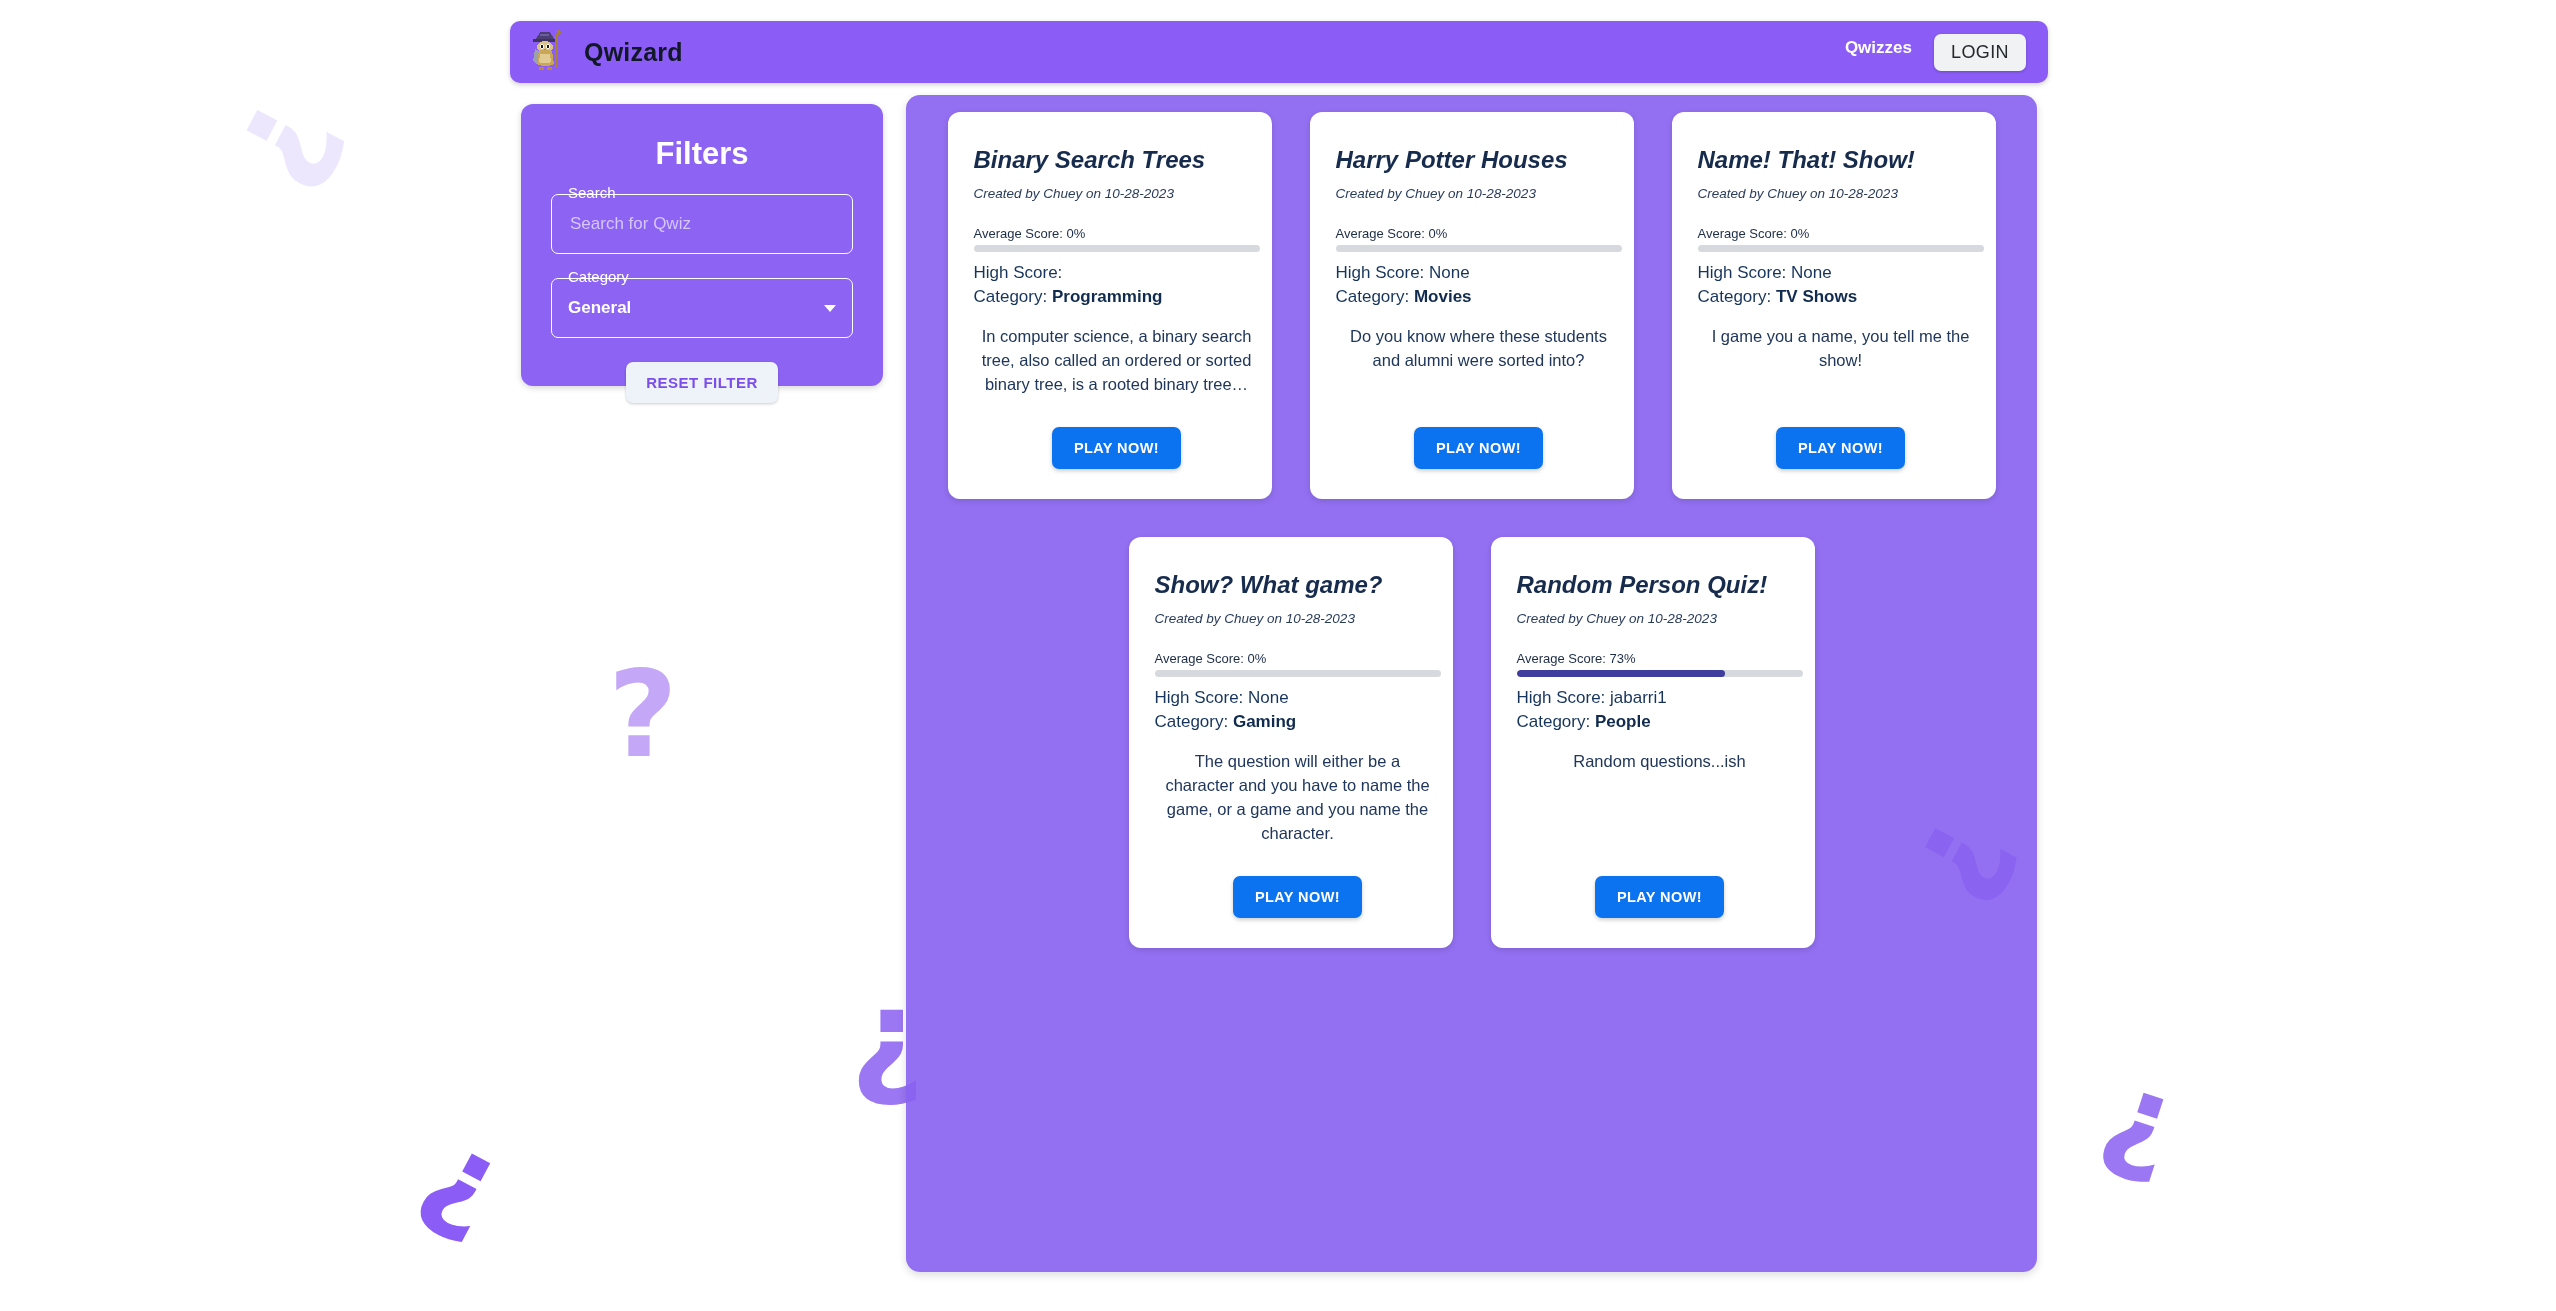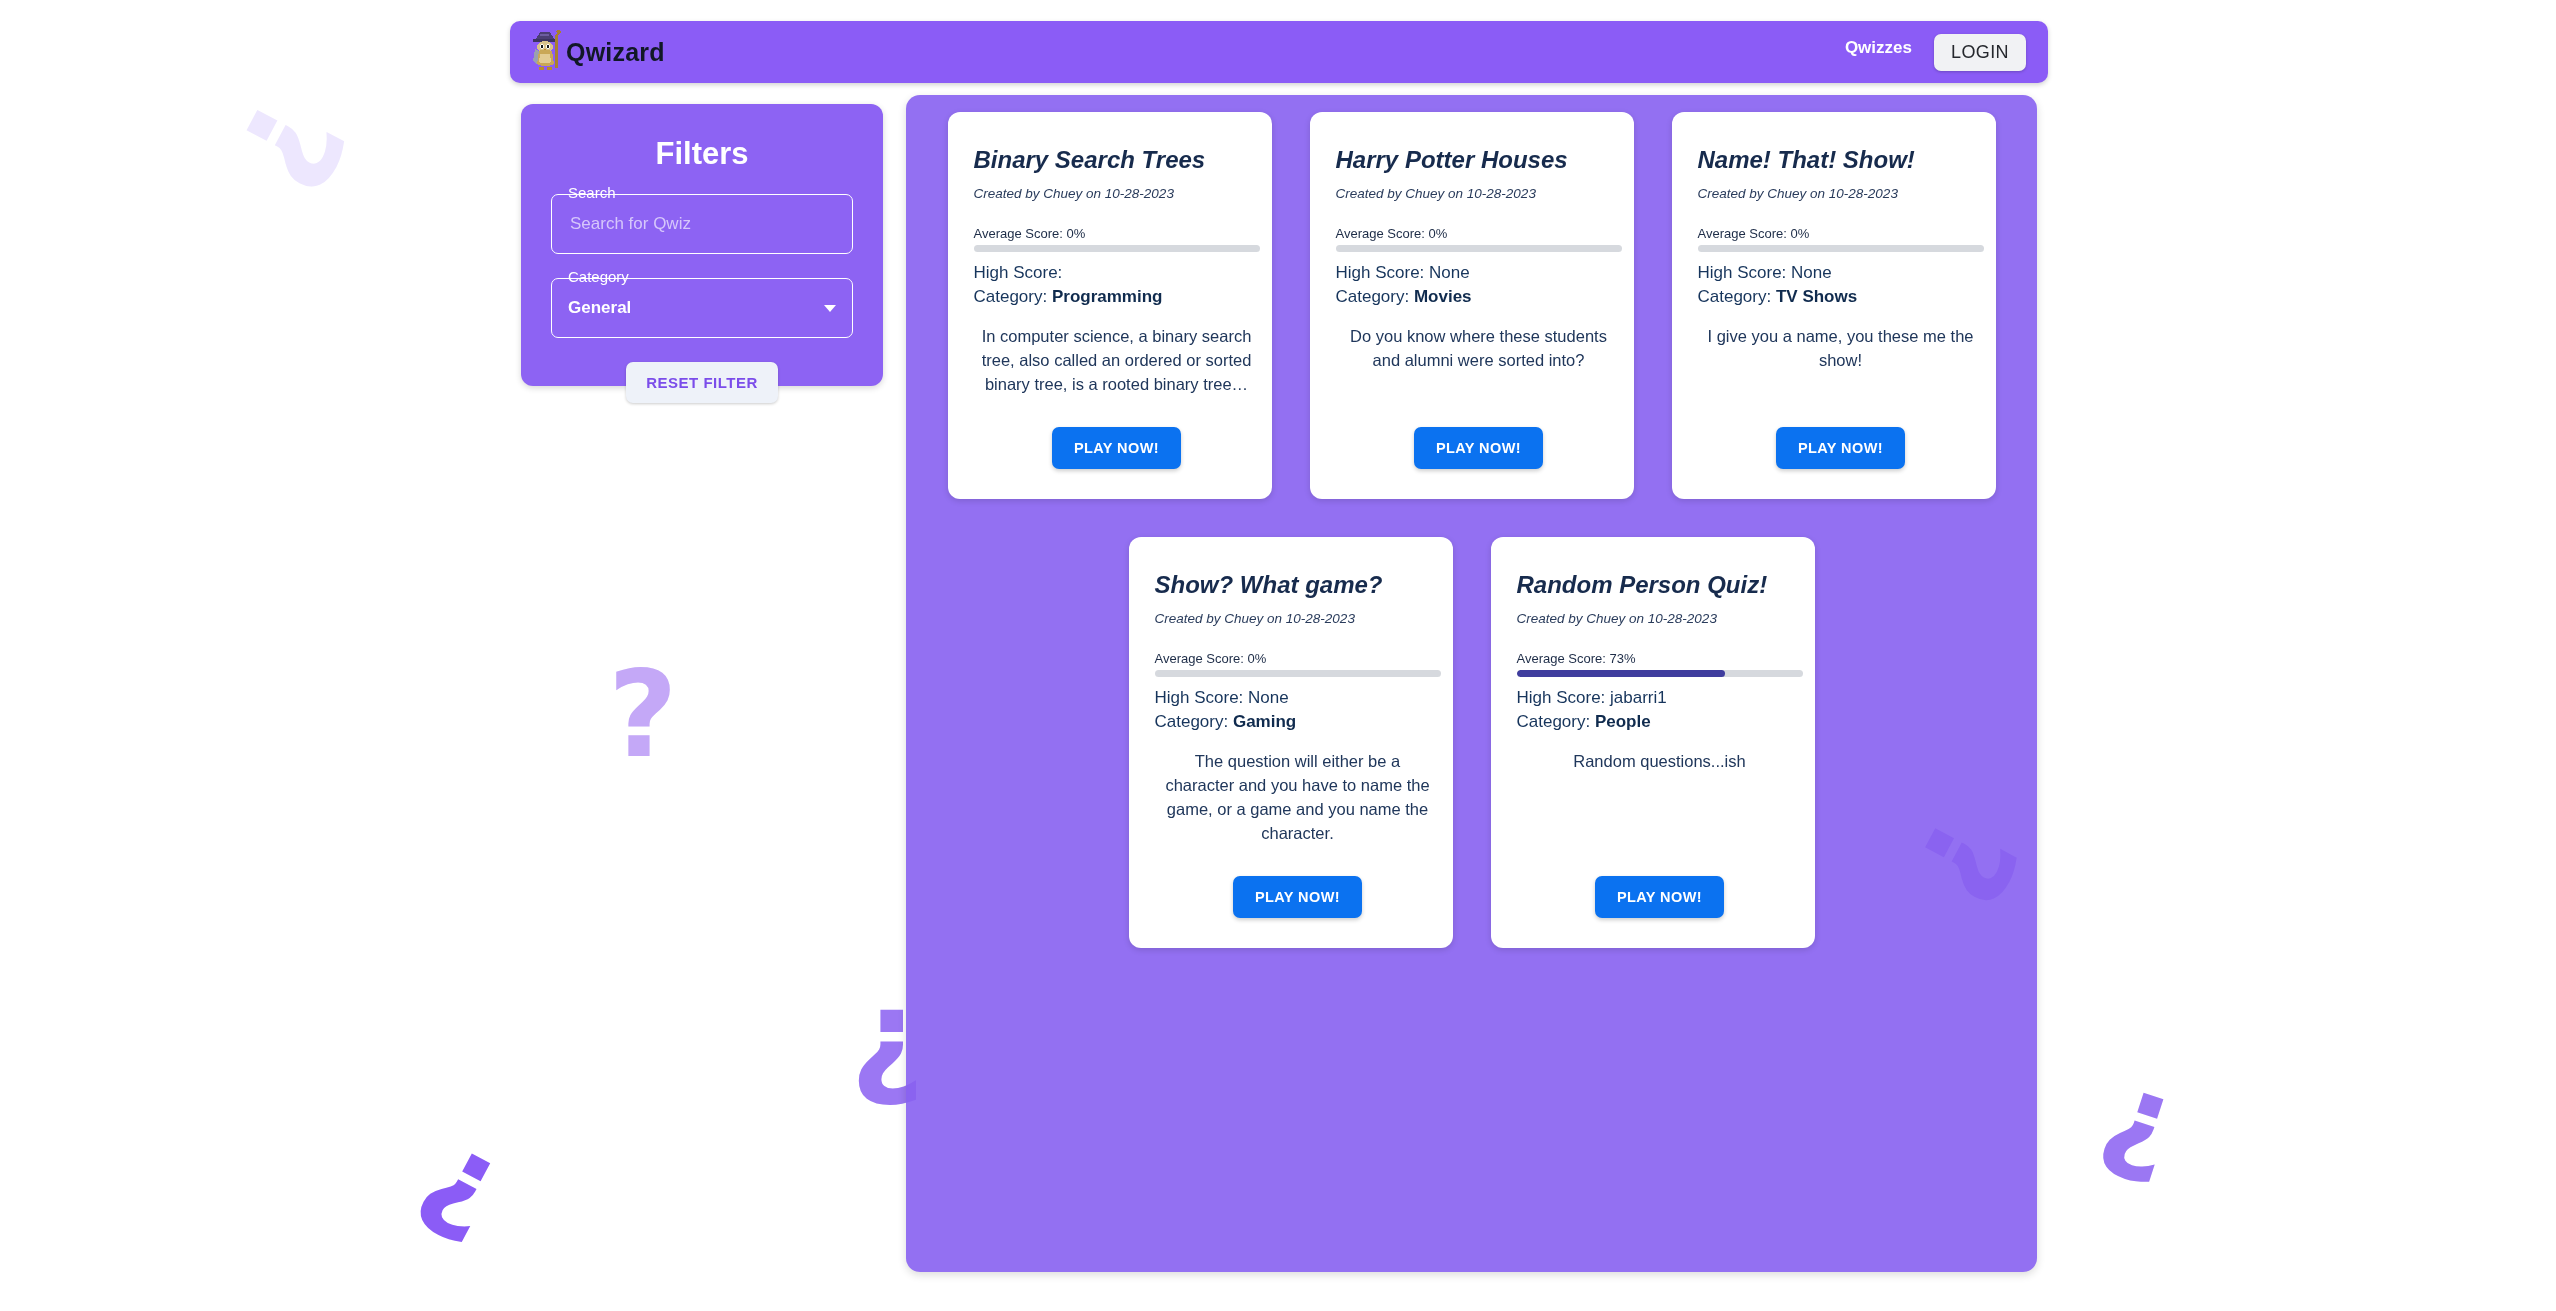--- a/index.html
+++ b/index.html
@@ -35,21 +35,21 @@
     left: 510px; top: 21px;
     width: 1538px; height: 62px;
     background: #8b5cf6;
     border-radius: 10px;
     display: flex;
     align-items: center;
     padding: 0 22px 0 18px;
     box-shadow: 0 2px 5px rgba(0,0,0,.18);
     z-index: 40;
   }
-  .brand-wrap { display: flex; align-items: center; }
+  .brand-wrap { display: flex; align-items: center; gap: 18px; }
   .owl-logo {
     width: 38px; height: 44px;
     position: relative;
     flex: 0 0 auto;
     image-rendering: pixelated;
   }
   .brand-title {
     color: #111827;
     font-size: 25px;
     font-weight: 700;
@@ -365,21 +365,21 @@
         </div>
         <div class="card">
           <div class="card-title">Name! That! Show!</div>
           <div class="card-sub">Created by Chuey on 10-28-2023</div>
           <div class="avg-label">Average Score: 0%</div>
           <div class="bar-track">
             <div class="bar-fill" style="width: 0%;"></div>
           </div>
           <div class="meta-line">High Score: None</div>
           <div class="meta-line"><span>Category:</span> <b>TV Shows</b></div>
-          <div class="card-desc">I give you a name, you these me the show!</div>
+          <div class="card-desc">I game you a name, you tell me the show!</div>
           <div class="play-wrap">
             <button class="play-btn">PLAY NOW!</button>
           </div>
         </div>
         <div class="card">
           <div class="card-title">Show? What game?</div>
           <div class="card-sub">Created by Chuey on 10-28-2023</div>
           <div class="avg-label">Average Score: 0%</div>
           <div class="bar-track">
             <div class="bar-fill" style="width: 0%;"></div>

